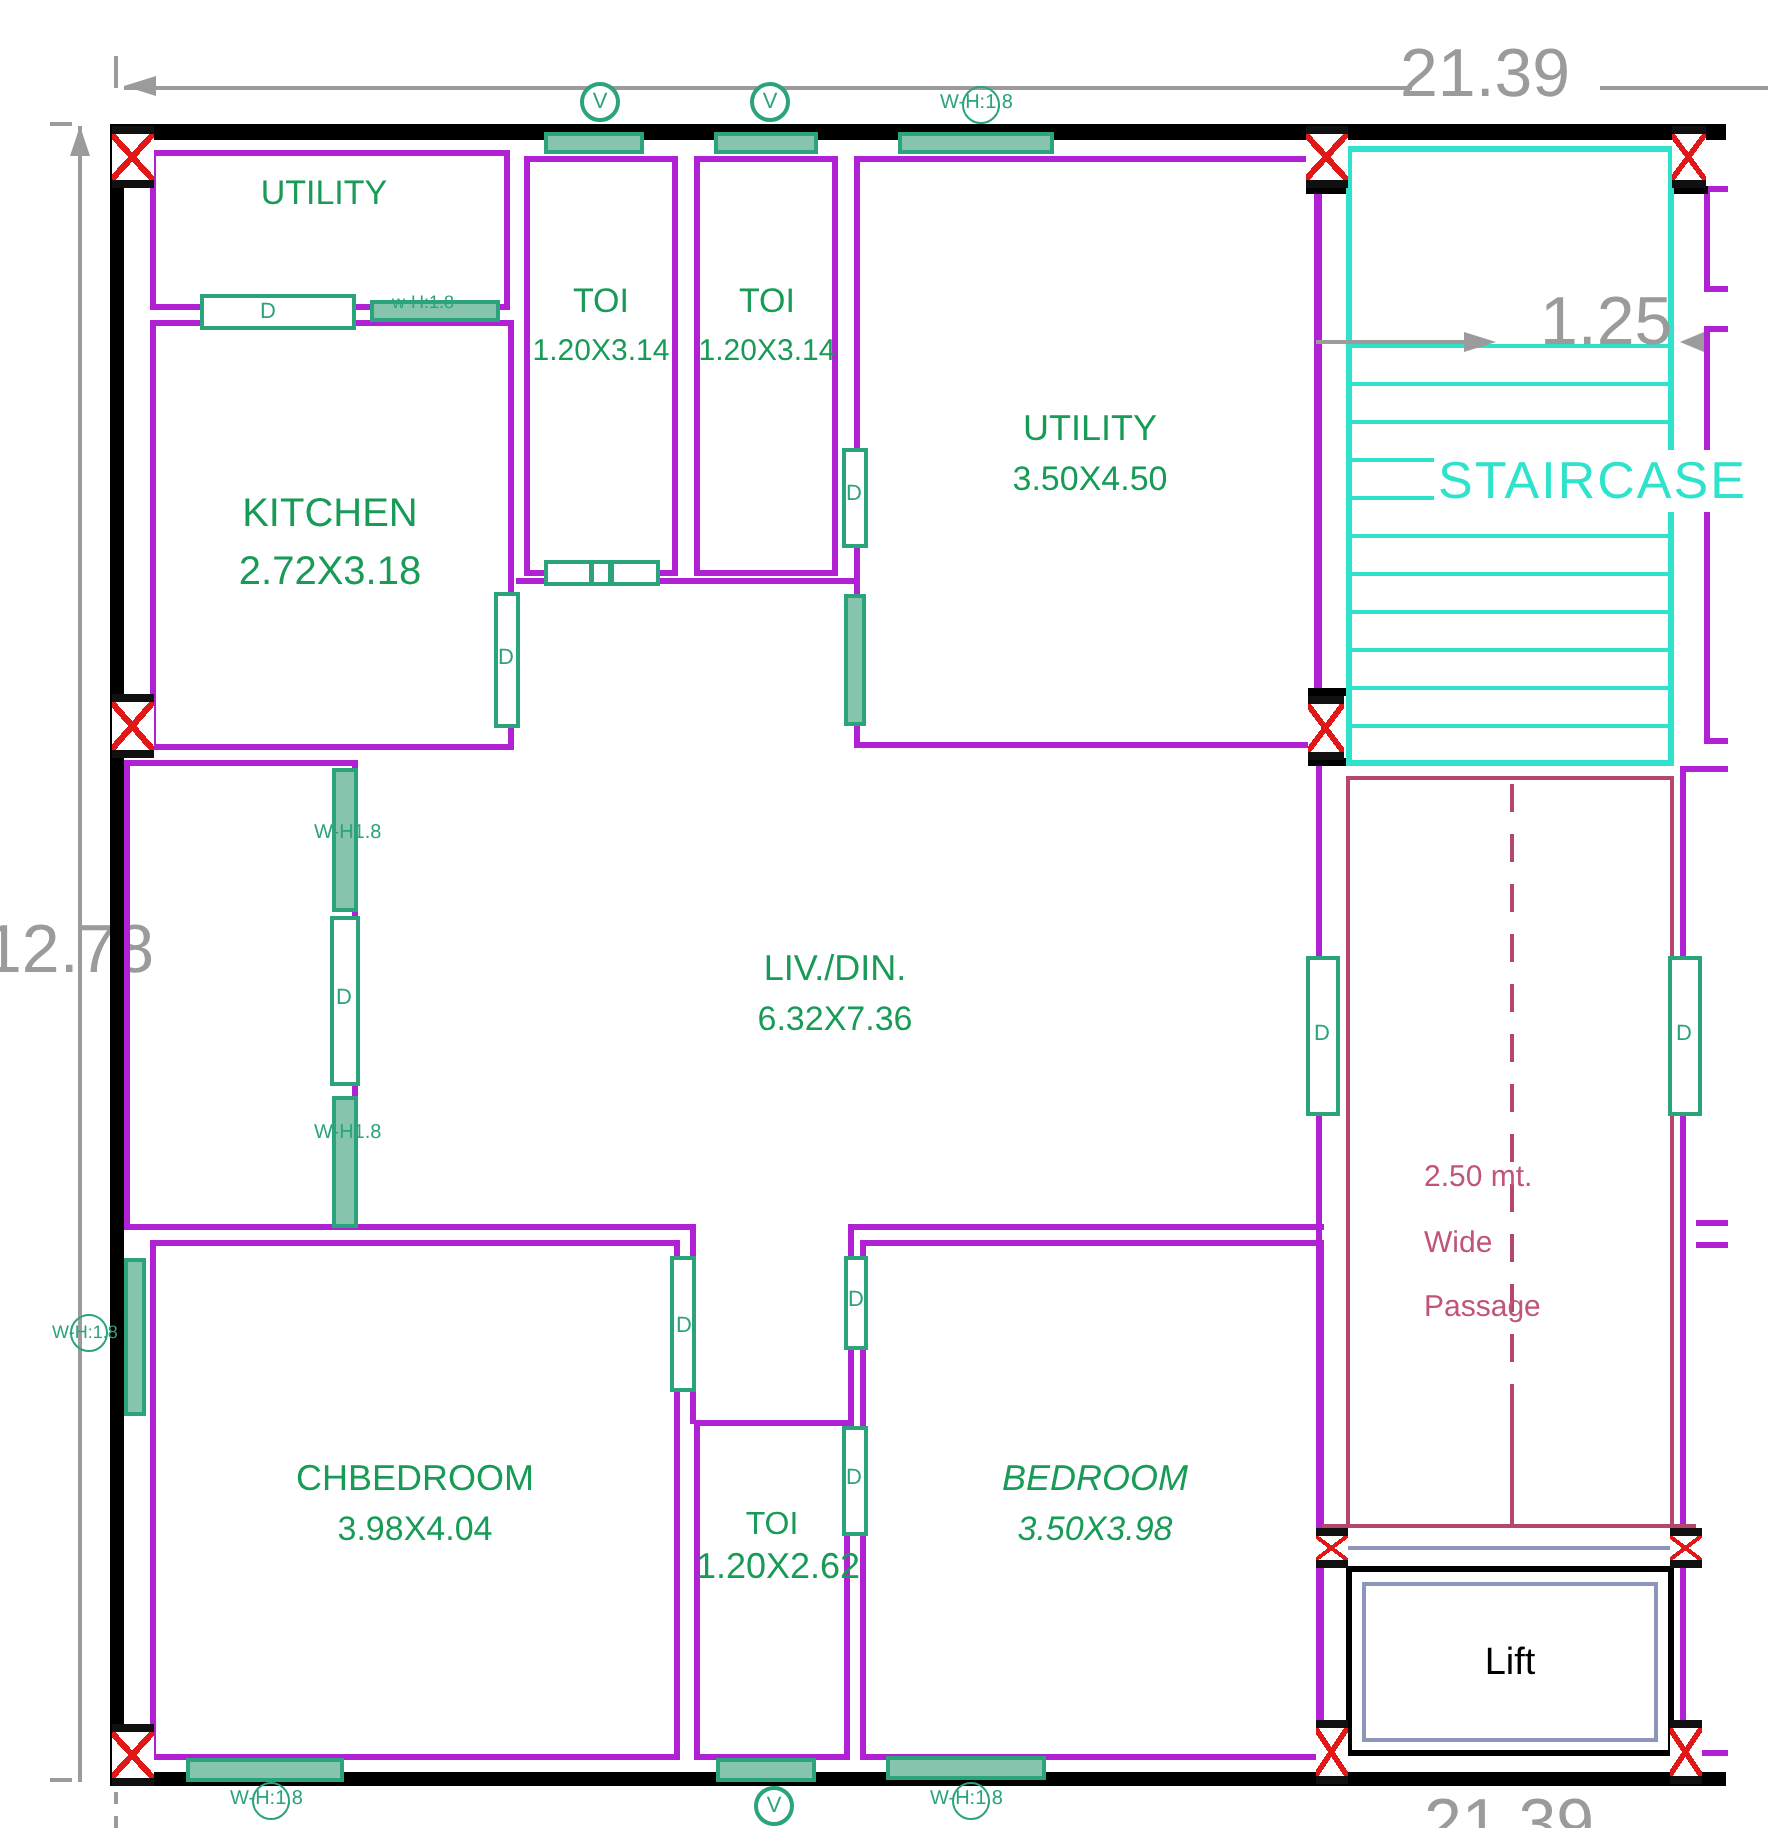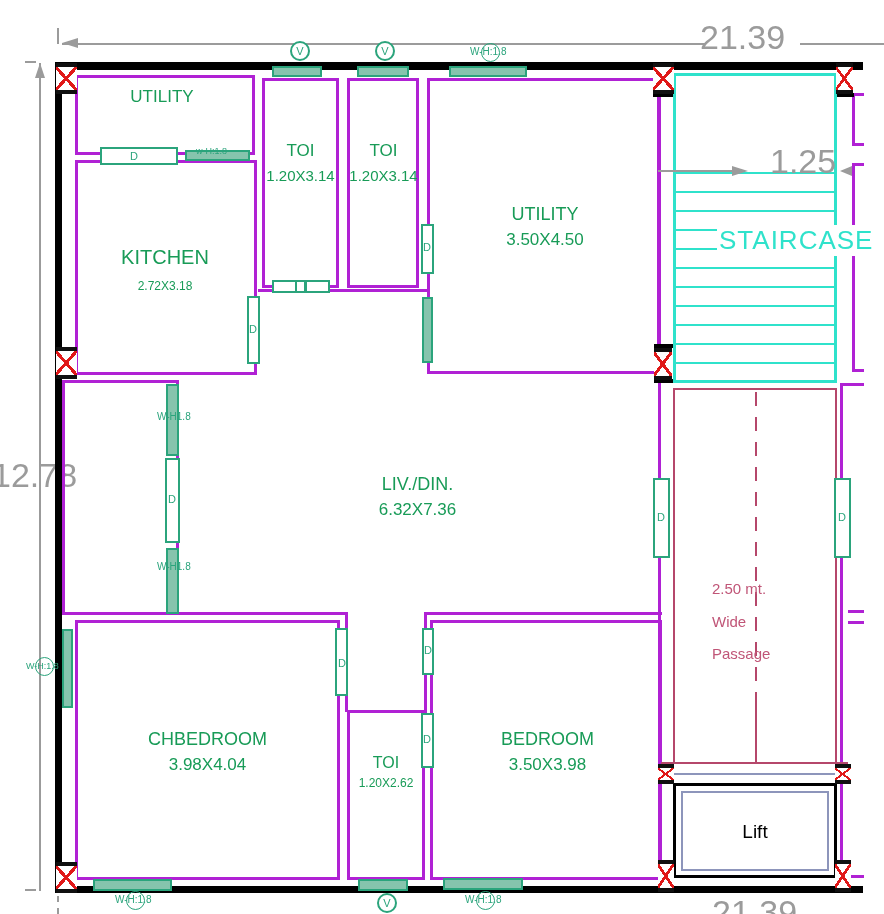--- a/index.html
+++ b/index.html
@@ -218,32 +218,32 @@
   <div class="rlabel" style="left:345px;top:138px;width:77px;line-height:25px;font-size:17px;">
     <div>TOI</div>
     <div class="sz" style="font-size:15px;">1.20X3.14</div>
   </div>
   <div class="rlabel" style="left:440px;top:201px;width:210px;">
     <div>UTILITY</div>
     <div class="sz">3.50X4.50</div>
   </div>
   <div class="rlabel" style="left:80px;top:243px;width:170px;font-size:20px;line-height:29px;">
     <div>KITCHEN</div>
-    <div class="sz" style="font-size:12px;">2.72X3.18</div>
+    <div class="sz" style="font-size:20px;">2.72X3.18</div>
   </div>
   <div class="rlabel" style="left:330px;top:471px;width:175px;">
     <div>LIV./DIN.</div>
     <div class="sz">6.32X7.36</div>
   </div>
   <div class="rlabel" style="left:100px;top:726px;width:215px;">
     <div>CHBEDROOM</div>
     <div class="sz">3.98X4.04</div>
   </div>
   <div class="rlabel" style="left:348px;top:752px;width:76px;font-size:16px;line-height:21px;">
     <div>TOI</div>
-    <div class="sz" style="font-size:12px;">1.20X2.62</div>
-  </div>
-  <div class="rlabel" style="left:440px;top:726px;width:215px;">
+    <div class="sz" style="font-size:18px;">1.20X2.62</div>
+  </div>
+  <div class="rlabel" style="left:440px;top:726px;width:215px;font-style:italic;">
     <div>BEDROOM</div>
     <div class="sz">3.50X3.98</div>
   </div>
 
 </div>
 
 </body></html>

